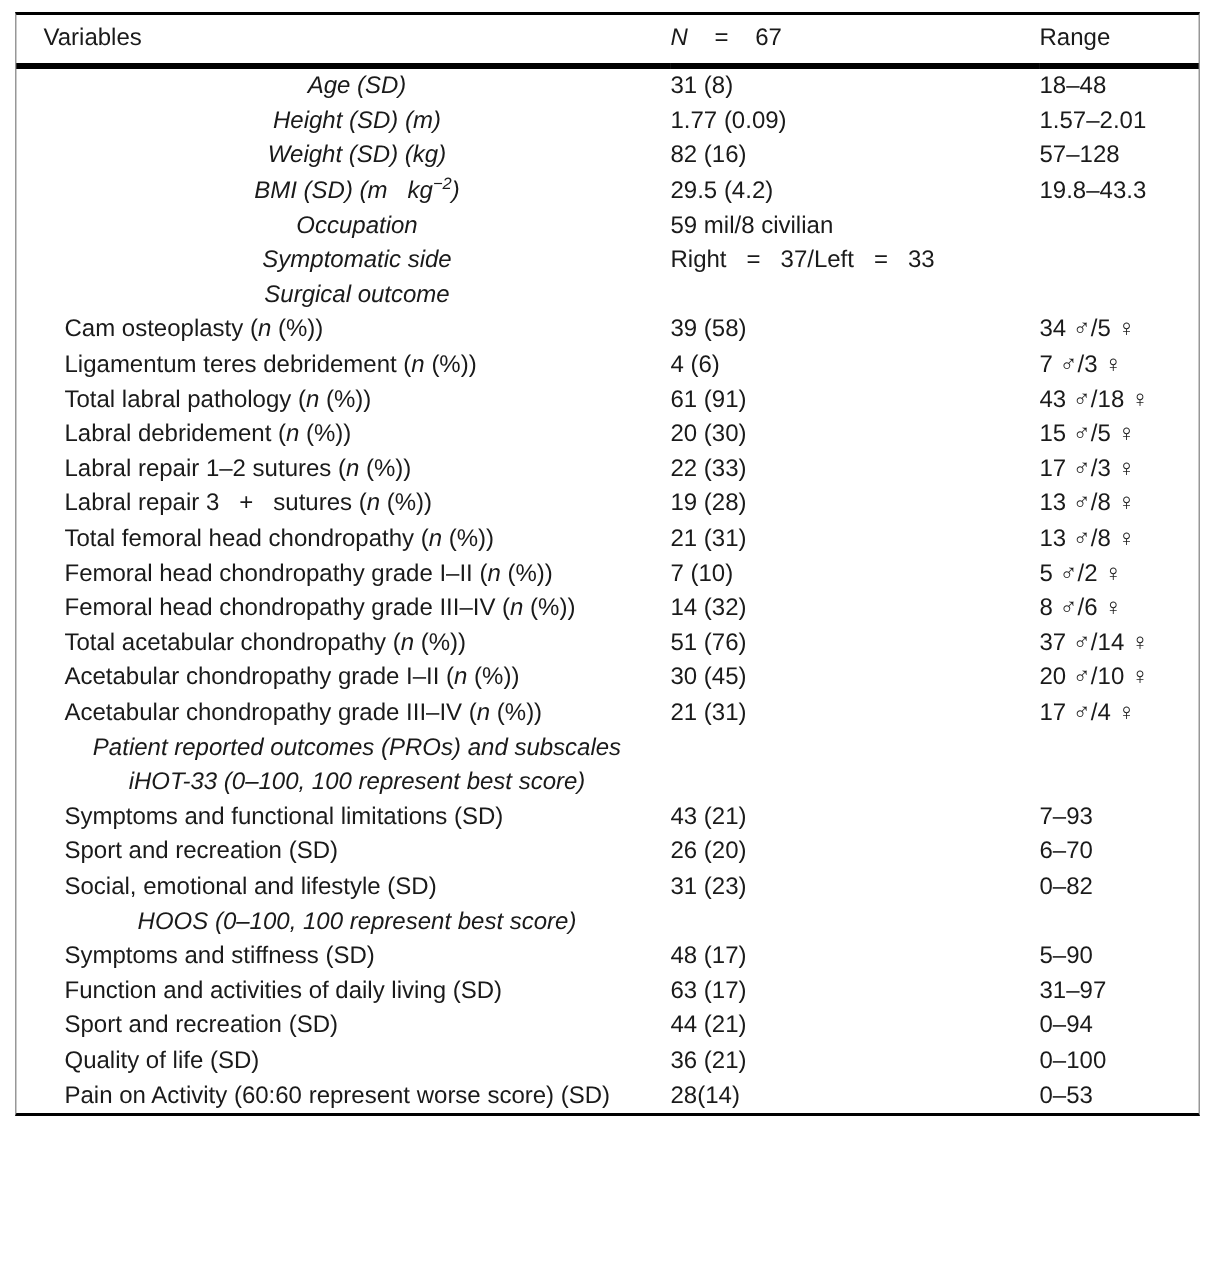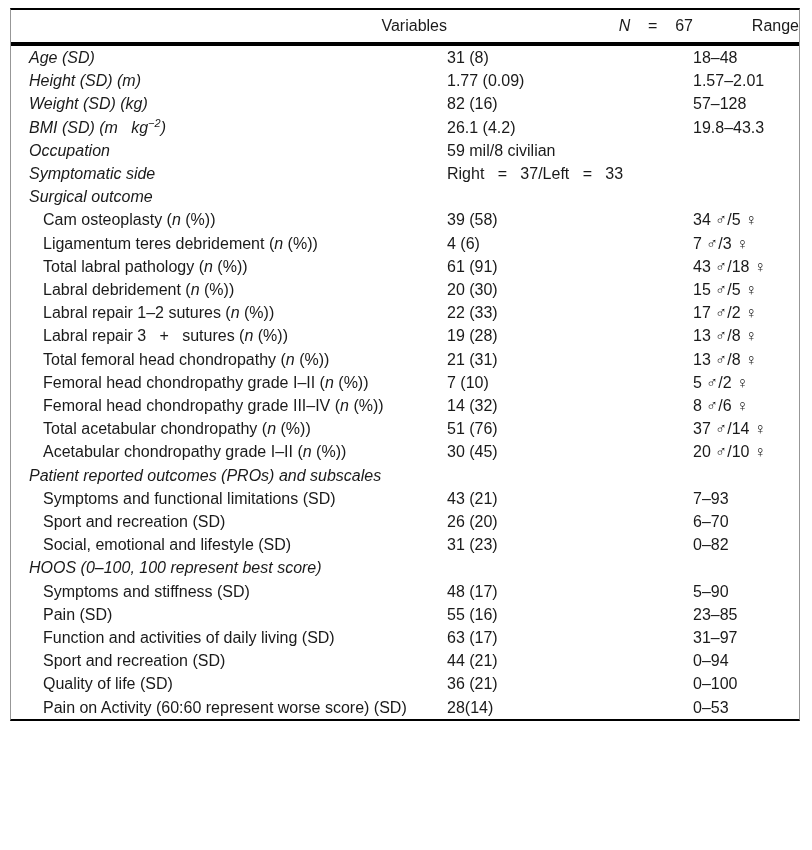--- a/index.html
+++ b/index.html
@@ -26,41 +26,41 @@
     border-collapse: collapse;
     table-layout: fixed;
     width: 788px;
     font-size: 16px;
   }
   col.c1 { width: 436px; }
   col.c2 { width: 246px; }
   col.c3 { width: 106px; }
   thead th {
     font-weight: normal;
-    text-align: right;
+    text-align: left;
     vertical-align: middle;
     height: 32px;
     padding: 0;
     border-bottom: 4px solid #000;
     white-space: nowrap;
     overflow: hidden;
     margin-top: 44px;
   }
   thead th.h-var { padding-left: 18px; }
   tbody td {
     height: 23.2px;
     line-height: 23.2px;
     padding: 0;
     vertical-align: middle;
     white-space: nowrap;
     overflow: hidden;
   }
   td.c-var { padding-left: 18px; }
   td.c-var.indent { padding-left: 32px; }
-  td.c-var.italic { font-style: italic; }
+  td.c-var.italic { font-style: italic; text-align: center; }
   i { font-style: italic; }
   sup { font-size: 11px; line-height: 0; }
 </style>
 </head>
 <body>
 
 <div class="table-frame">
   <table class="stats">
     <colgroup>
       <col class="c1">
@@ -85,21 +85,21 @@
           <td class="c-val">1.77 (0.09)</td>
           <td class="c-rng">1.57–2.01</td>
         </tr>
         <tr>
           <td class="c-var italic">Weight (SD) (kg)</td>
           <td class="c-val">82 (16)</td>
           <td class="c-rng">57–128</td>
         </tr>
         <tr>
           <td class="c-var italic">BMI (SD) (m&nbsp;&nbsp;&nbsp;kg<sup>−2</sup>)</td>
-          <td class="c-val">26.1 (4.2)</td>
+          <td class="c-val">29.5 (4.2)</td>
           <td class="c-rng">19.8–43.3</td>
         </tr>
         <tr>
           <td class="c-var italic">Occupation</td>
           <td class="c-val">59 mil/8 civilian</td>
           <td class="c-rng"></td>
         </tr>
         <tr>
           <td class="c-var italic">Symptomatic side</td>
           <td class="c-val">Right&nbsp;&nbsp;&nbsp;=&nbsp;&nbsp;&nbsp;37/Left&nbsp;&nbsp;&nbsp;=&nbsp;&nbsp;&nbsp;33</td>
@@ -126,21 +126,21 @@
           <td class="c-rng">43 ♂/18 ♀</td>
         </tr>
         <tr>
           <td class="c-var indent">Labral debridement (<i>n</i> (%))</td>
           <td class="c-val">20 (30)</td>
           <td class="c-rng">15 ♂/5 ♀</td>
         </tr>
         <tr>
           <td class="c-var indent">Labral repair 1–2 sutures (<i>n</i> (%))</td>
           <td class="c-val">22 (33)</td>
-          <td class="c-rng">17 ♂/2 ♀</td>
+          <td class="c-rng">17 ♂/3 ♀</td>
         </tr>
         <tr>
           <td class="c-var indent">Labral repair 3&nbsp;&nbsp;&nbsp;+&nbsp;&nbsp;&nbsp;sutures (<i>n</i> (%))</td>
           <td class="c-val">19 (28)</td>
           <td class="c-rng">13 ♂/8 ♀</td>
         </tr>
         <tr>
           <td class="c-var indent">Total femoral head chondropathy (<i>n</i> (%))</td>
           <td class="c-val">21 (31)</td>
           <td class="c-rng">13 ♂/8 ♀</td>
@@ -159,21 +159,31 @@
           <td class="c-var indent">Total acetabular chondropathy (<i>n</i> (%))</td>
           <td class="c-val">51 (76)</td>
           <td class="c-rng">37 ♂/14 ♀</td>
         </tr>
         <tr>
           <td class="c-var indent">Acetabular chondropathy grade I–II (<i>n</i> (%))</td>
           <td class="c-val">30 (45)</td>
           <td class="c-rng">20 ♂/10 ♀</td>
         </tr>
         <tr>
+          <td class="c-var indent">Acetabular chondropathy grade III–IV (<i>n</i> (%))</td>
+          <td class="c-val">21 (31)</td>
+          <td class="c-rng">17 ♂/4 ♀</td>
+        </tr>
+        <tr>
           <td class="c-var italic">Patient reported outcomes (PROs) and subscales</td>
+          <td class="c-val"></td>
+          <td class="c-rng"></td>
+        </tr>
+        <tr>
+          <td class="c-var italic">iHOT-33 (0–100, 100 represent best score)</td>
           <td class="c-val"></td>
           <td class="c-rng"></td>
         </tr>
         <tr>
           <td class="c-var indent">Symptoms and functional limitations (SD)</td>
           <td class="c-val">43 (21)</td>
           <td class="c-rng">7–93</td>
         </tr>
         <tr>
           <td class="c-var indent">Sport and recreation (SD)</td>
@@ -187,25 +197,20 @@
         </tr>
         <tr>
           <td class="c-var italic">HOOS (0–100, 100 represent best score)</td>
           <td class="c-val"></td>
           <td class="c-rng"></td>
         </tr>
         <tr>
           <td class="c-var indent">Symptoms and stiffness (SD)</td>
           <td class="c-val">48 (17)</td>
           <td class="c-rng">5–90</td>
-        </tr>
-        <tr>
-          <td class="c-var indent">Pain (SD)</td>
-          <td class="c-val">55 (16)</td>
-          <td class="c-rng">23–85</td>
         </tr>
         <tr>
           <td class="c-var indent">Function and activities of daily living (SD)</td>
           <td class="c-val">63 (17)</td>
           <td class="c-rng">31–97</td>
         </tr>
         <tr>
           <td class="c-var indent">Sport and recreation (SD)</td>
           <td class="c-val">44 (21)</td>
           <td class="c-rng">0–94</td>

